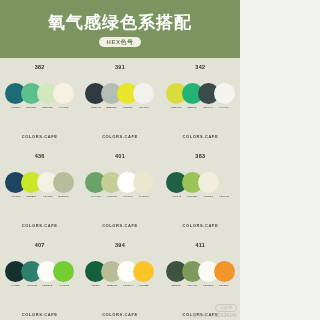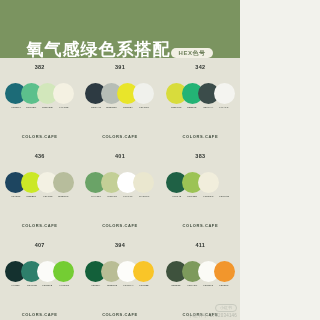--- a/index.html
+++ b/index.html
@@ -10,22 +10,22 @@
     overflow:hidden;
   }
   .page { position:relative; width:240px; height:320px; }
 
   
   .header {
     position:relative;
     height:58px;
     background:#7b9460;
     display:flex;
-    flex-direction:row;
-    align-items:flex-end;
+    flex-direction:column;
+    align-items:center;
     justify-content:center;
   }
   .header-title {
     font-size:17px;
     font-weight:700;
     color:#ffffff;
     letter-spacing:1px;
     line-height:1;
     margin-top:2px;
   }

